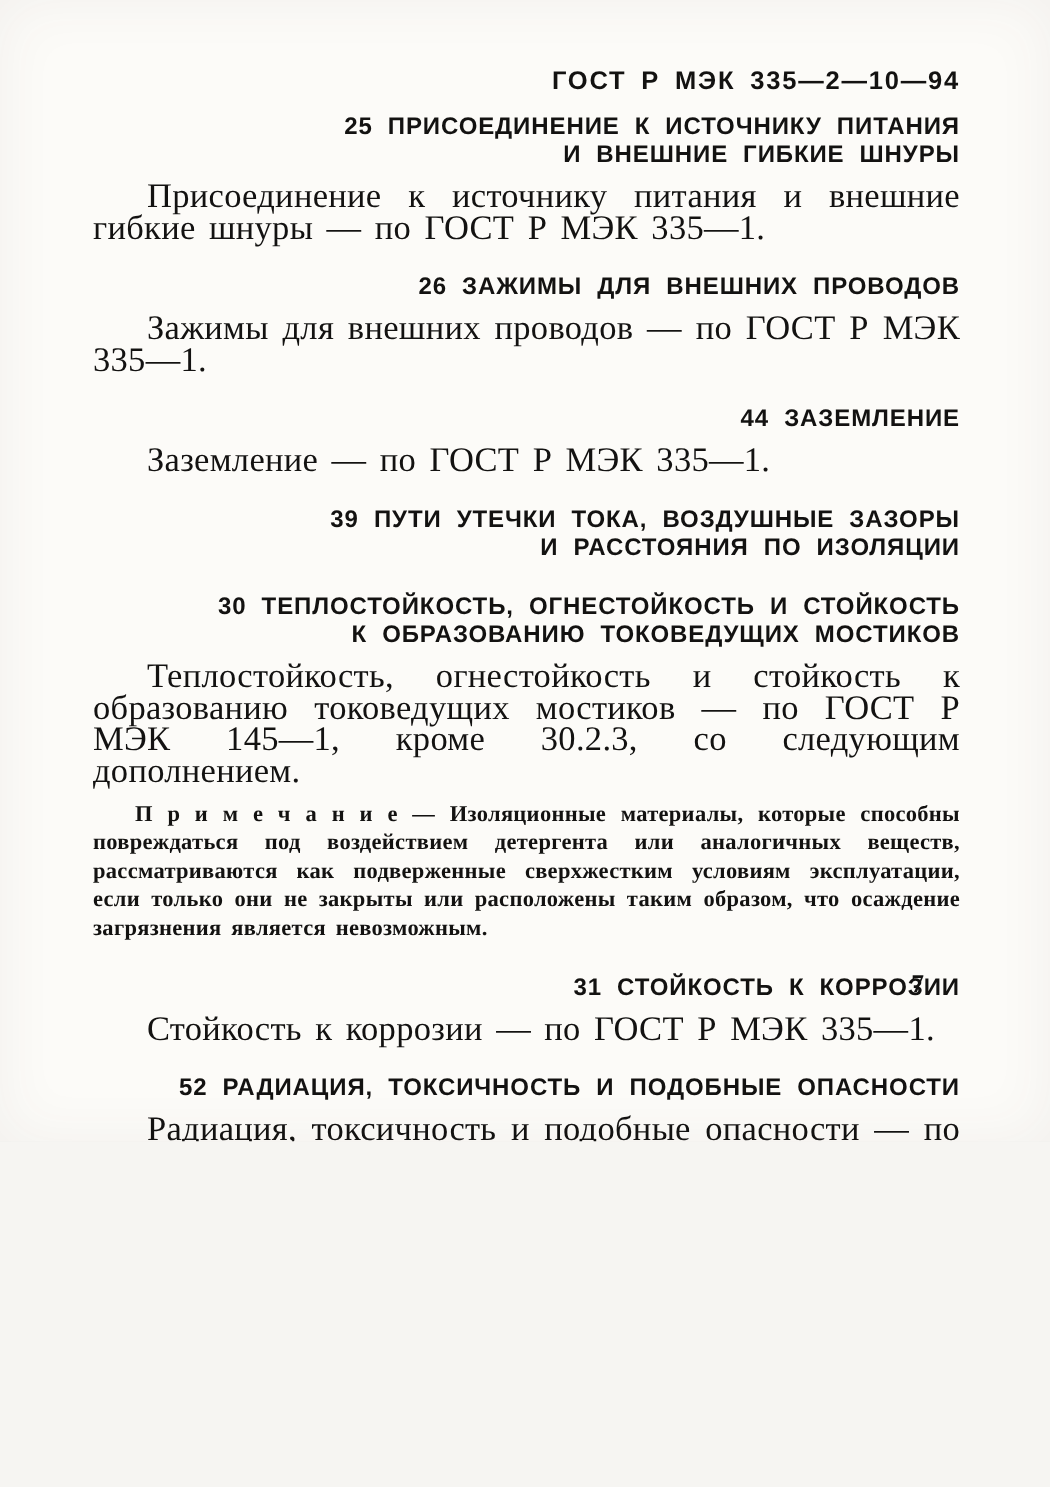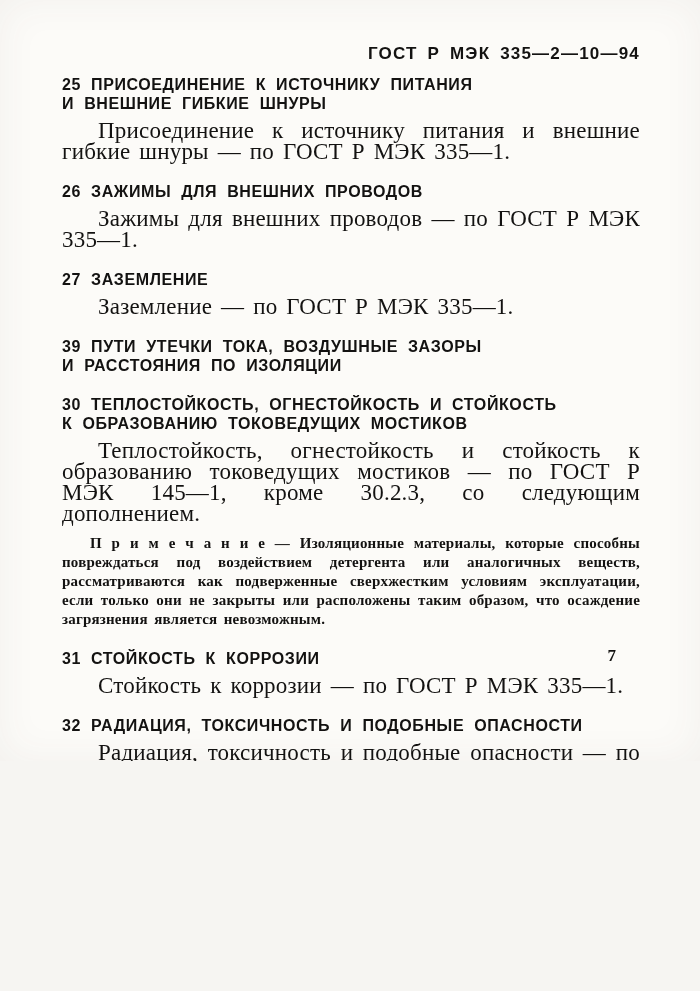--- a/index.html
+++ b/index.html
@@ -30,21 +30,21 @@
     letter-spacing: 1.2px;
     word-spacing: 4px;
     margin: 0 0 12px 0;
   }
   section { margin: 0; }
   .sec-heading {
     font-family: "Liberation Sans", "DejaVu Sans", sans-serif;
     font-weight: bold;
     font-size: 16px;
     line-height: 19px;
-    text-align: left;
+    text-align: right;
     white-space: pre-line;
     letter-spacing: 0.6px;
     word-spacing: 5px;
     margin: 20px 0 7px 0;
   }
   section:first-child .sec-heading { margin-top: 4px; }
   .sec-body {
     font-size: 23px;
     line-height: 21px;
     text-align: justify;
@@ -85,21 +85,21 @@
 
   </section>
 
   <section>
     <h2 class="sec-heading">26 ЗАЖИМЫ ДЛЯ ВНЕШНИХ ПРОВОДОВ</h2>
     <p class="sec-body">Зажимы для внешних проводов — по ГОСТ Р МЭК 335—1.</p>
 
   </section>
 
   <section>
-    <h2 class="sec-heading">27 ЗАЗЕМЛЕНИЕ</h2>
+    <h2 class="sec-heading">44 ЗАЗЕМЛЕНИЕ</h2>
     <p class="sec-body">Заземление — по ГОСТ Р МЭК 335—1.</p>
 
   </section>
 
 
   <section>
     <h2 class="sec-heading">39 ПУТИ УТЕЧКИ ТОКА, ВОЗДУШНЫЕ ЗАЗОРЫ
 И РАССТОЯНИЯ ПО ИЗОЛЯЦИИ</h2>
 
   </section>
@@ -111,20 +111,20 @@
     <p class="sec-note">П р и м е ч а н и е — Изоляционные материалы, которые способны повреждаться под воздействием детергента или аналогичных веществ, рассматриваются как подверженные сверхжестким условиям эксплуатации, если только они не закрыты или расположены таким образом, что осаждение загрязнения является невозможным.</p>
   </section>
 
   <section>
     <h2 class="sec-heading">31 СТОЙКОСТЬ К КОРРОЗИИ</h2>
     <p class="sec-body">Стойкость к коррозии — по ГОСТ Р МЭК 335—1.</p>
 
   </section>
 
   <section>
-    <h2 class="sec-heading">32 РАДИАЦИЯ, ТОКСИЧНОСТЬ И ПОДОБНЫЕ ОПАСНОСТИ</h2>
+    <h2 class="sec-heading">52 РАДИАЦИЯ, ТОКСИЧНОСТЬ И ПОДОБНЫЕ ОПАСНОСТИ</h2>
     <p class="sec-body">Радиация, токсичность и подобные опасности — по ГОСТ Р МЭК 335—1.</p>
 
   </section>
 </main>
 
   <div class="page-number">7</div>
 </div>
 
 </body></html>

